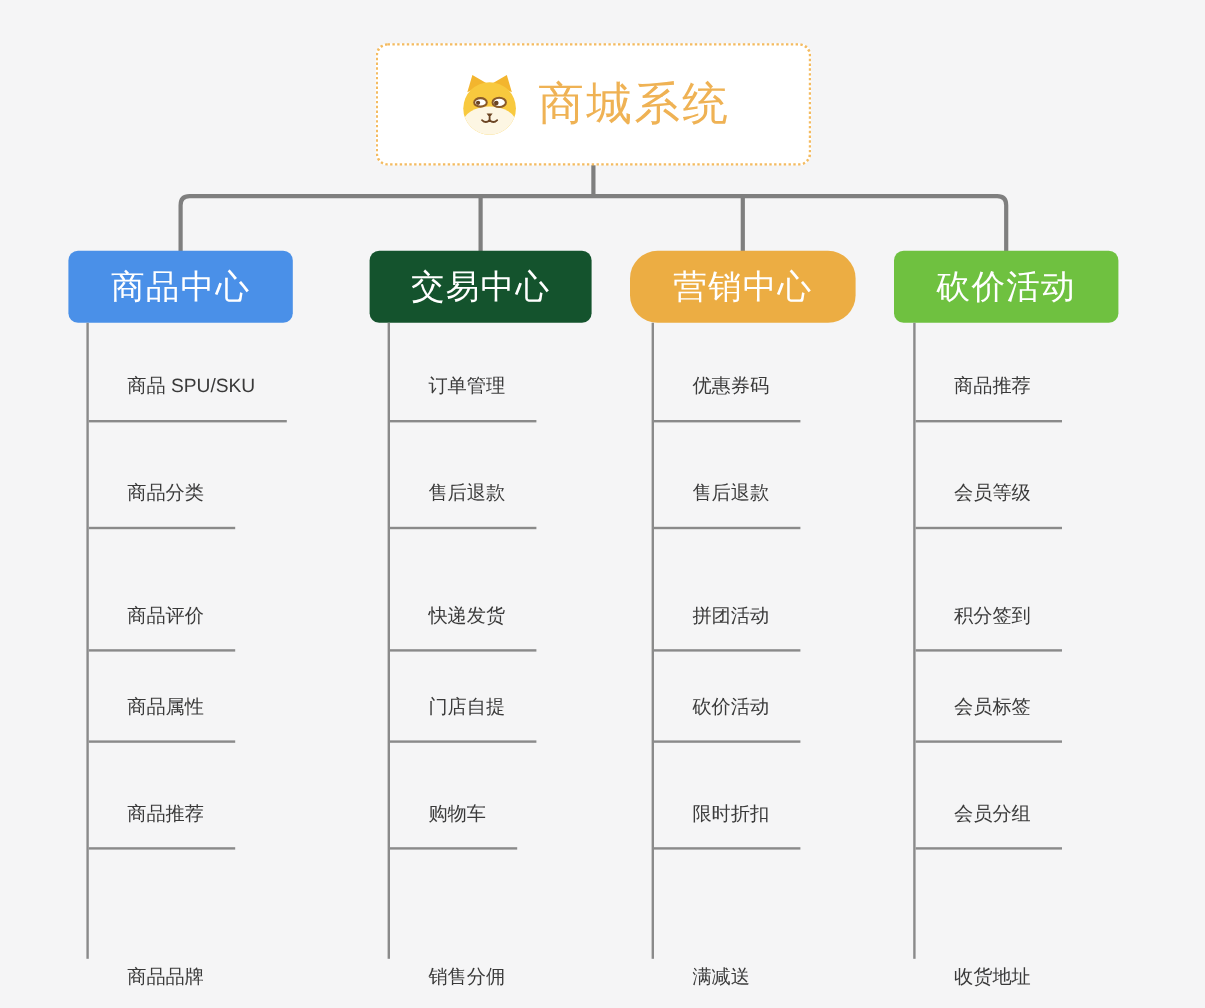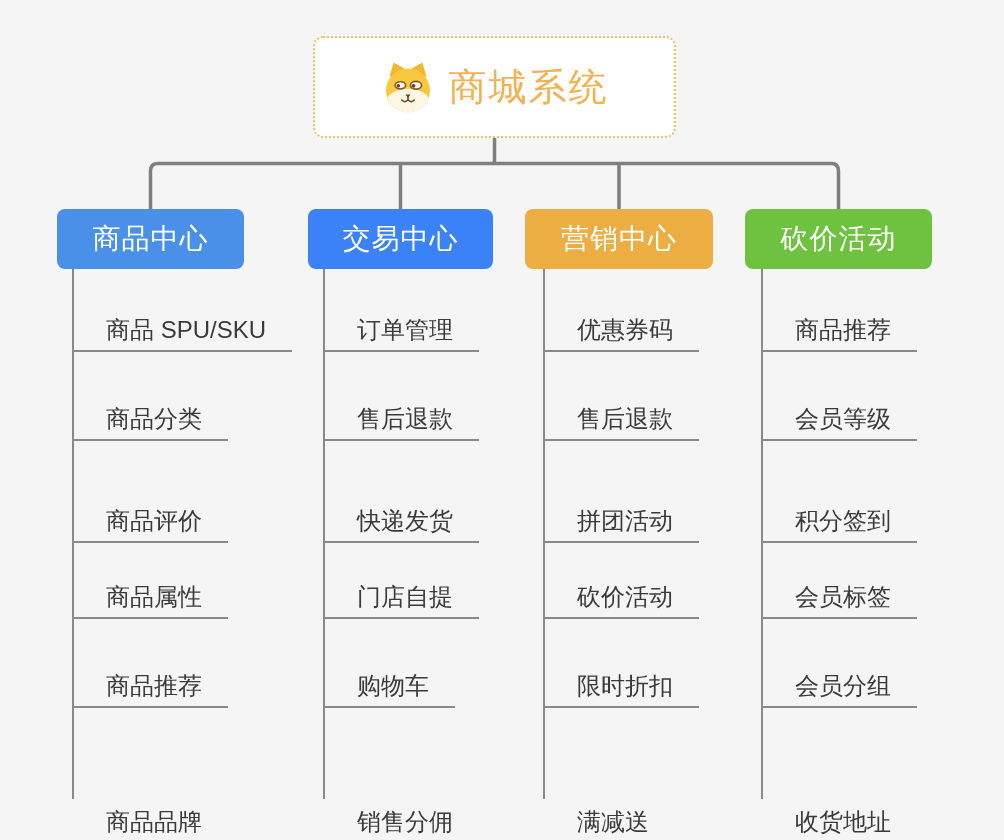--- a/index.html
+++ b/index.html
@@ -42,22 +42,22 @@
     position:absolute;top:269px;height:530px;
     border-left:2.5px solid #8a8a8a;
   }
   .col0{left:72px;}
   .col1{left:323px;}
   .col2{left:543px;}
   .col3{left:761px;}
   .leaf{
     position:absolute;left:0;transform:translateY(-100%);
     white-space:nowrap;width:fit-content;
-    font-size:24px;color:#3a3a3a;
-    padding:0 26px 5px 32px;
+    font-size:16px;color:#3a3a3a;
+    padding:0 26px 17px 32px;
     border-bottom:2.5px solid #8a8a8a;
     line-height:1.25;
   }
   .r1{top:83px;} .r2{top:172px;} .r3{top:274px;}
   .r4{top:350px;} .r5{top:439px;} .r6{top:548px;margin-top:27px;}
 </style>
 </head>
 <body>
 
 <div class="canvas">
@@ -91,24 +91,24 @@
         <path d="M32,44.5 L32,47.5" stroke="#6b4423" stroke-width="1.8" stroke-linecap="round"></path>
         <path d="M24.5,47.5 q3.8,3.8 7.5,0 q3.8,3.8 7.5,0" stroke="#6b4423" stroke-width="1.8" fill="none" stroke-linecap="round"></path>
       </svg>
     </span>
     <span class="root-title">商城系统</span>
   </div>
 
   <div class="branch-header bh0" style="background: rgb(74, 144, 232);">
     <span>商品中心</span>
   </div>
-  <div class="branch-header bh1" style="background: #3b82f6;">
+  <div class="branch-header bh1" style="background: #14532d;">
     <span>交易中心</span>
   </div>
-  <div class="branch-header bh2" style="background: rgb(236, 173, 67);">
+  <div class="branch-header bh2" style="background: rgb(236, 173, 67); border-radius: 23px;">
     <span>营销中心</span>
   </div>
   <div class="branch-header bh3" style="background: rgb(111, 193, 64);">
     <span>砍价活动</span>
   </div>
 
   <div class="column col0">
     <div class="leaf r1">商品 SPU/SKU</div>
     <div class="leaf r2">商品分类</div>
     <div class="leaf r3">商品评价</div>

